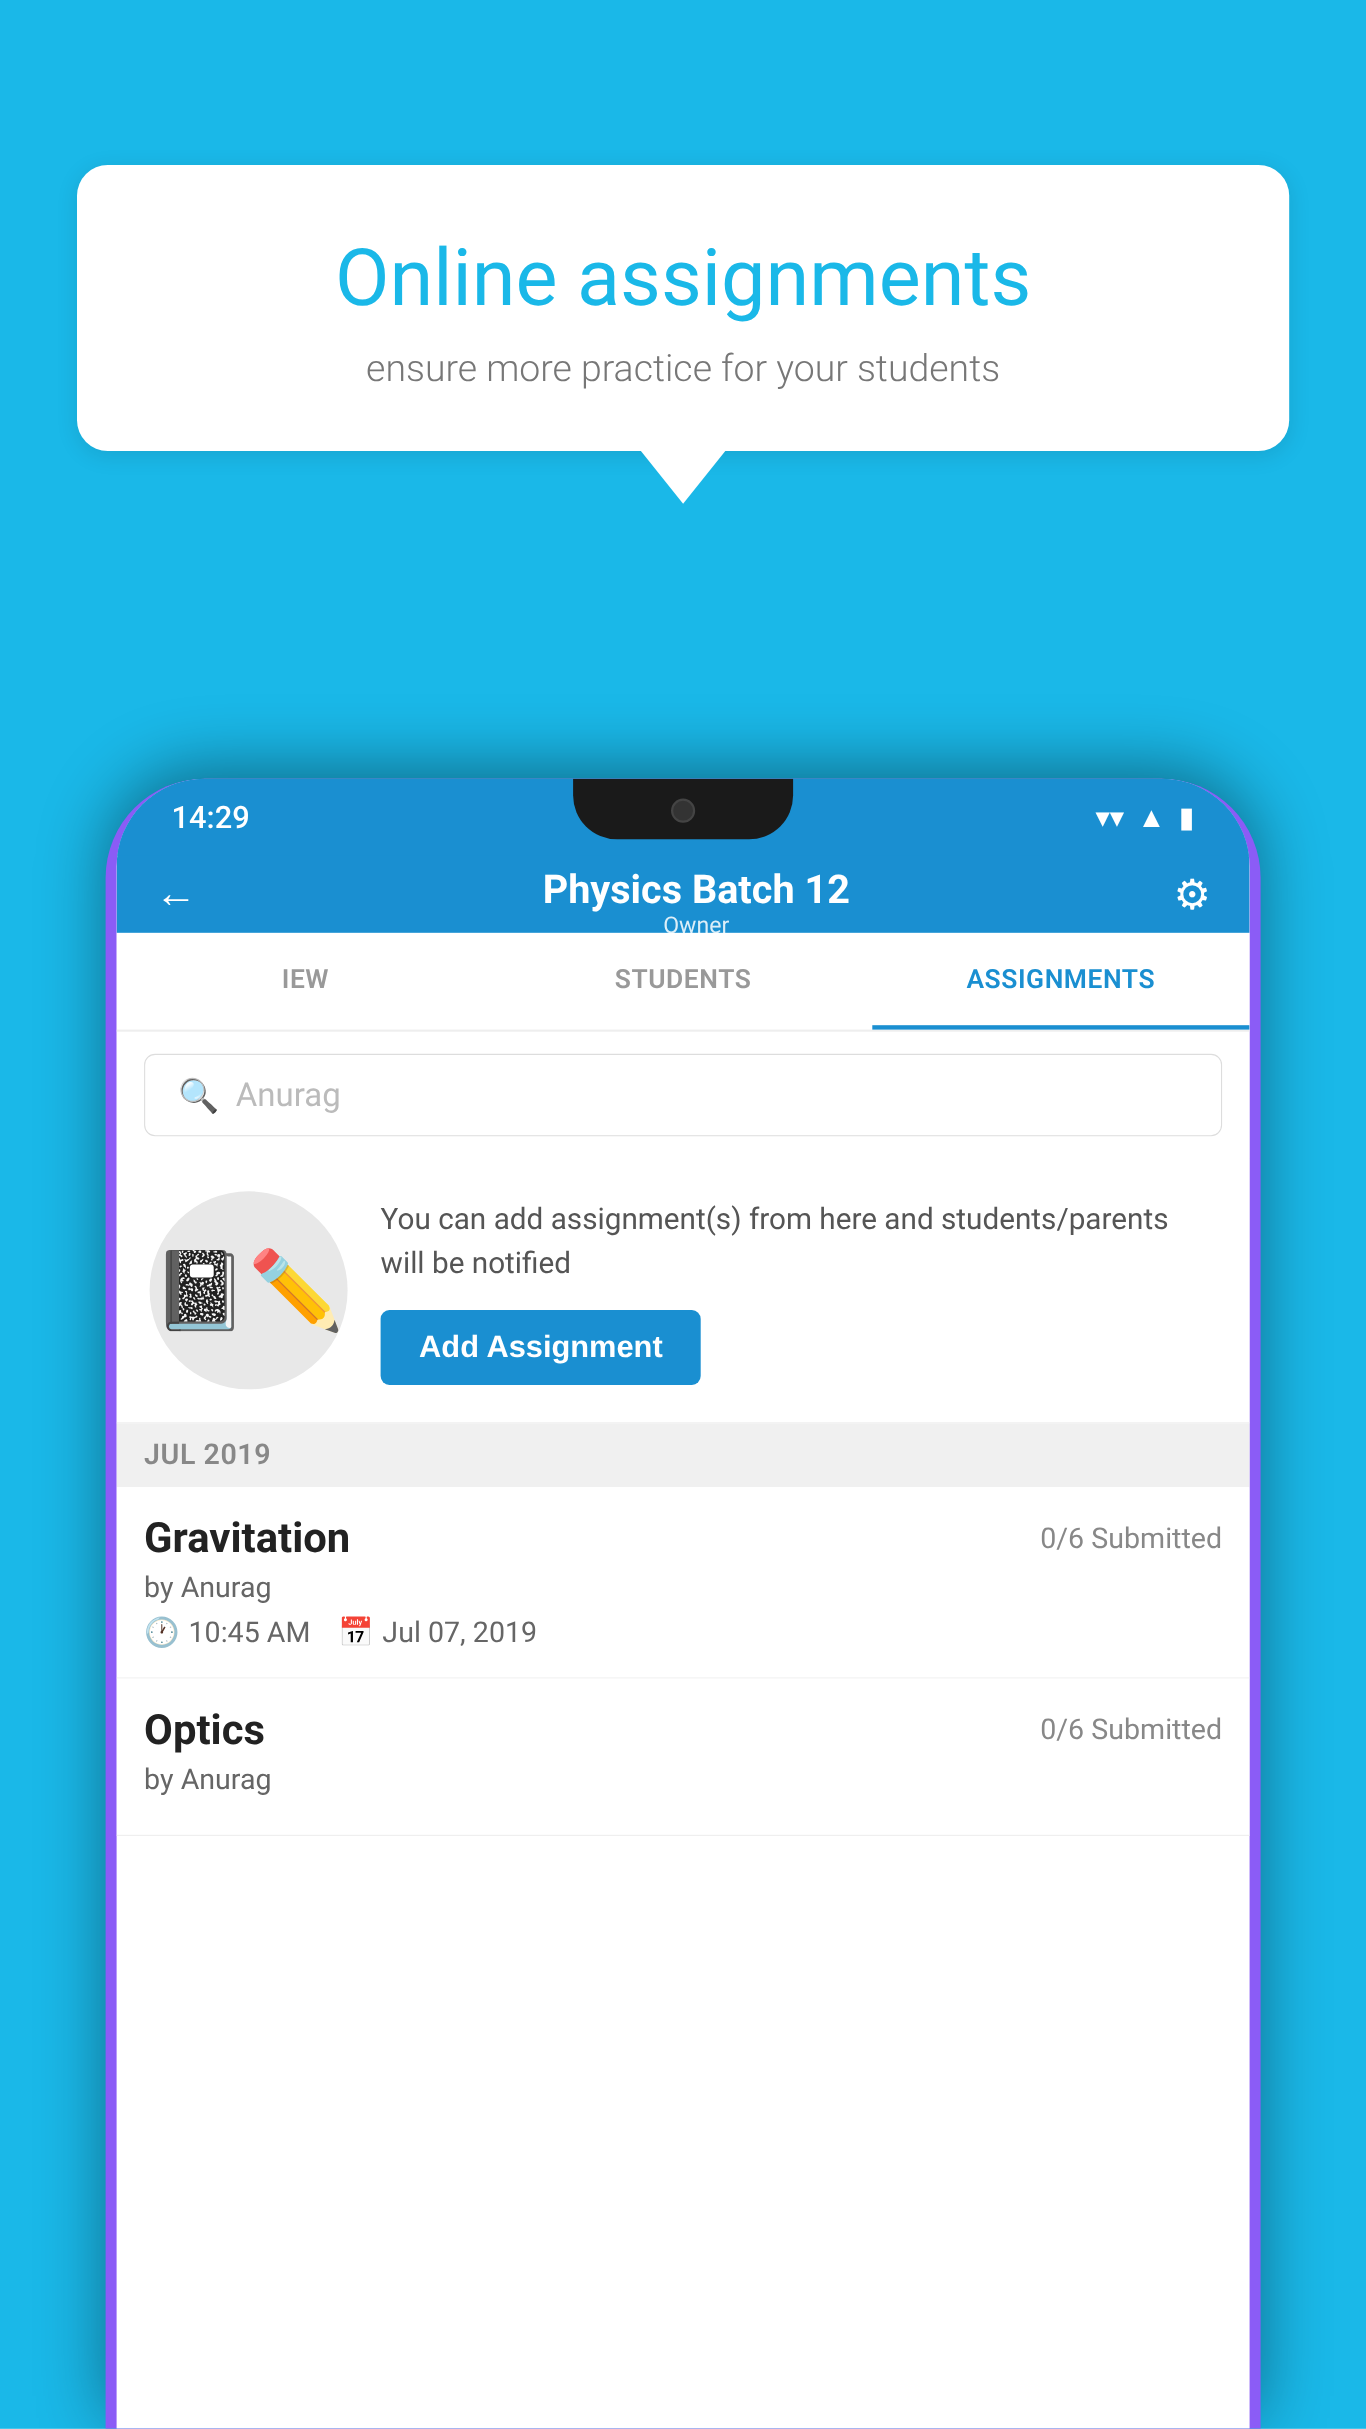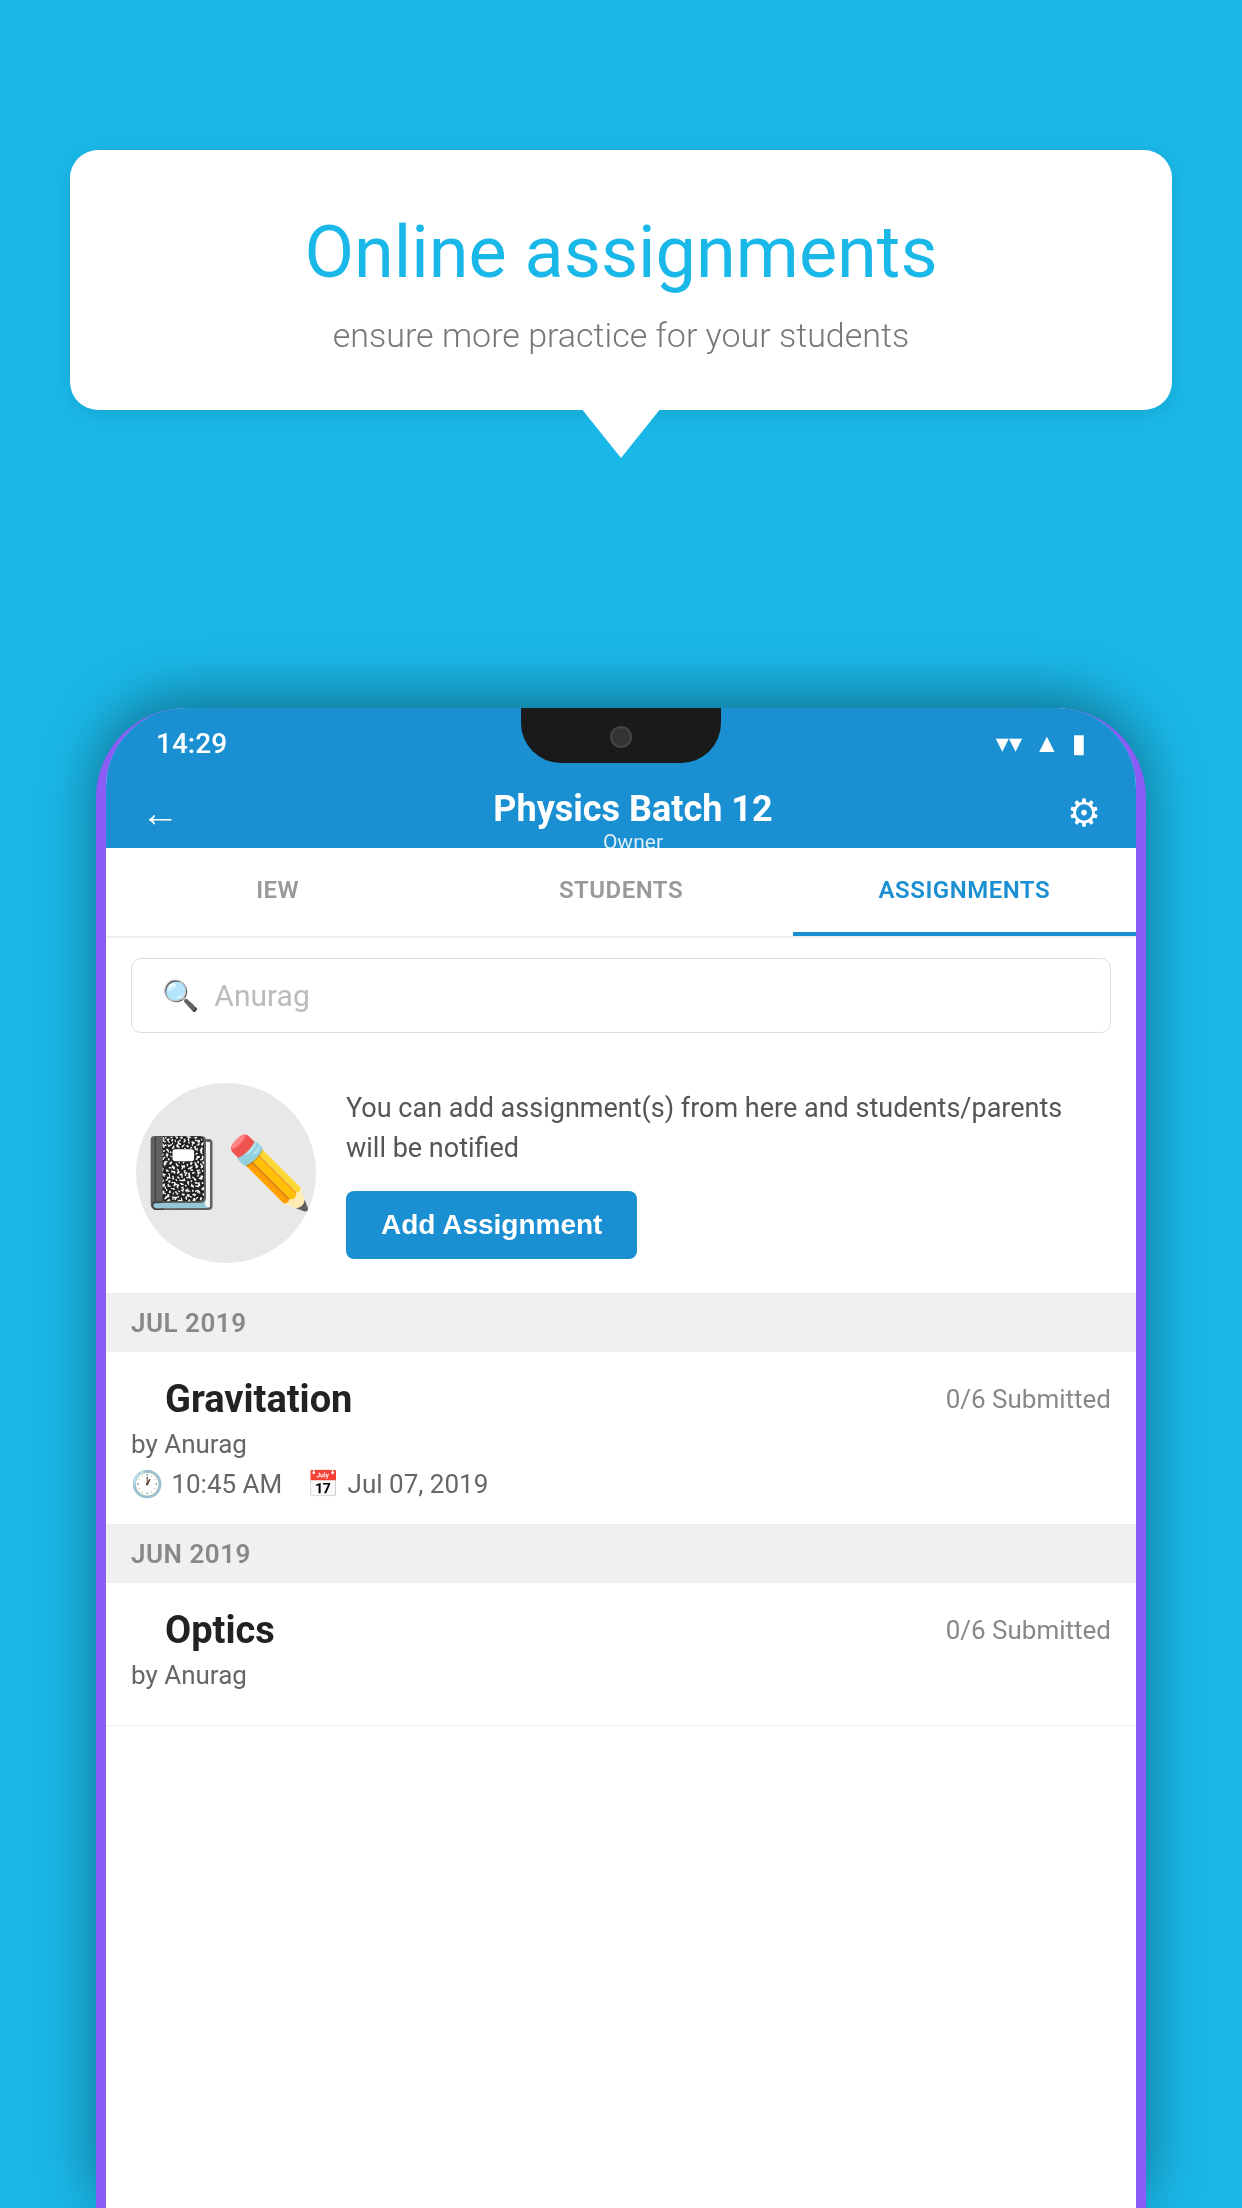--- a/index.html
+++ b/index.html
@@ -299,21 +299,20 @@
       background: white;
       padding: 25px 25px;
       border-bottom: 1px solid #eee;
     }
 
     .assignment-top-row {
       display: flex;
       justify-content: space-between;
       align-items: center;
       margin-bottom: 8px;
-      margin-left: 34px;
     }
 
     .assignment-title {
       font-size: 38px;
       font-weight: 700;
       color: #222;
     }
 
     .assignment-submitted {
       font-size: 26px;
@@ -418,21 +417,20 @@
           <span class="meta-icon">🕐</span>
           <span>10:45 AM</span>
         </div>
         <div class="assignment-meta-item">
           <span class="meta-icon">📅</span>
           <span>Jul 07, 2019</span>
         </div>
       </div>
     </div>
 
-    <div class="section-header">JUN 2019</div>
 
     <div class="assignment-item">
       <div class="assignment-top-row">
         <span class="assignment-title">Optics</span>
         <span class="assignment-submitted">0/6 Submitted</span>
       </div>
       <div class="assignment-author">by Anurag</div>
     </div>
 
   </div>

